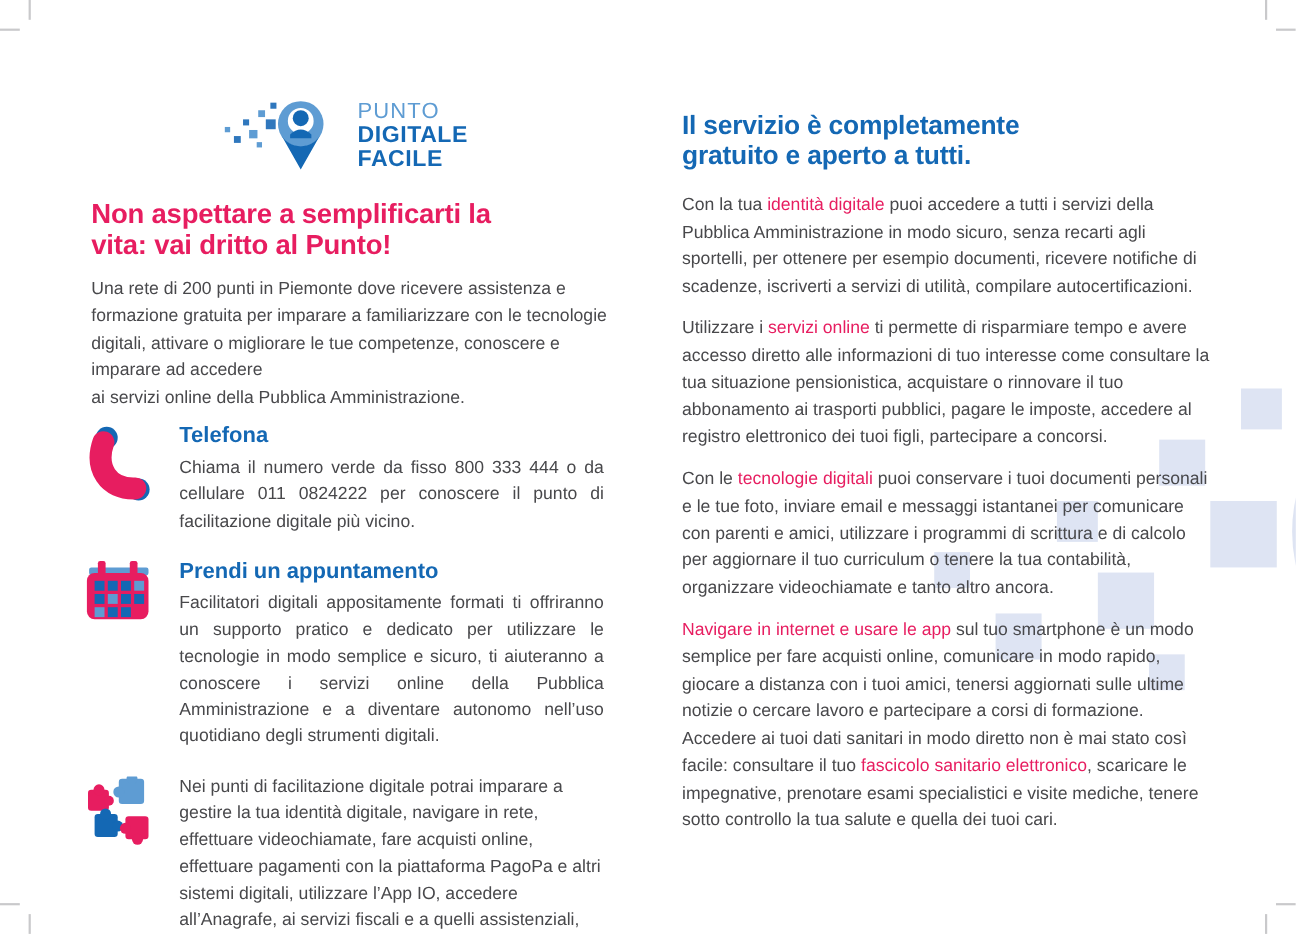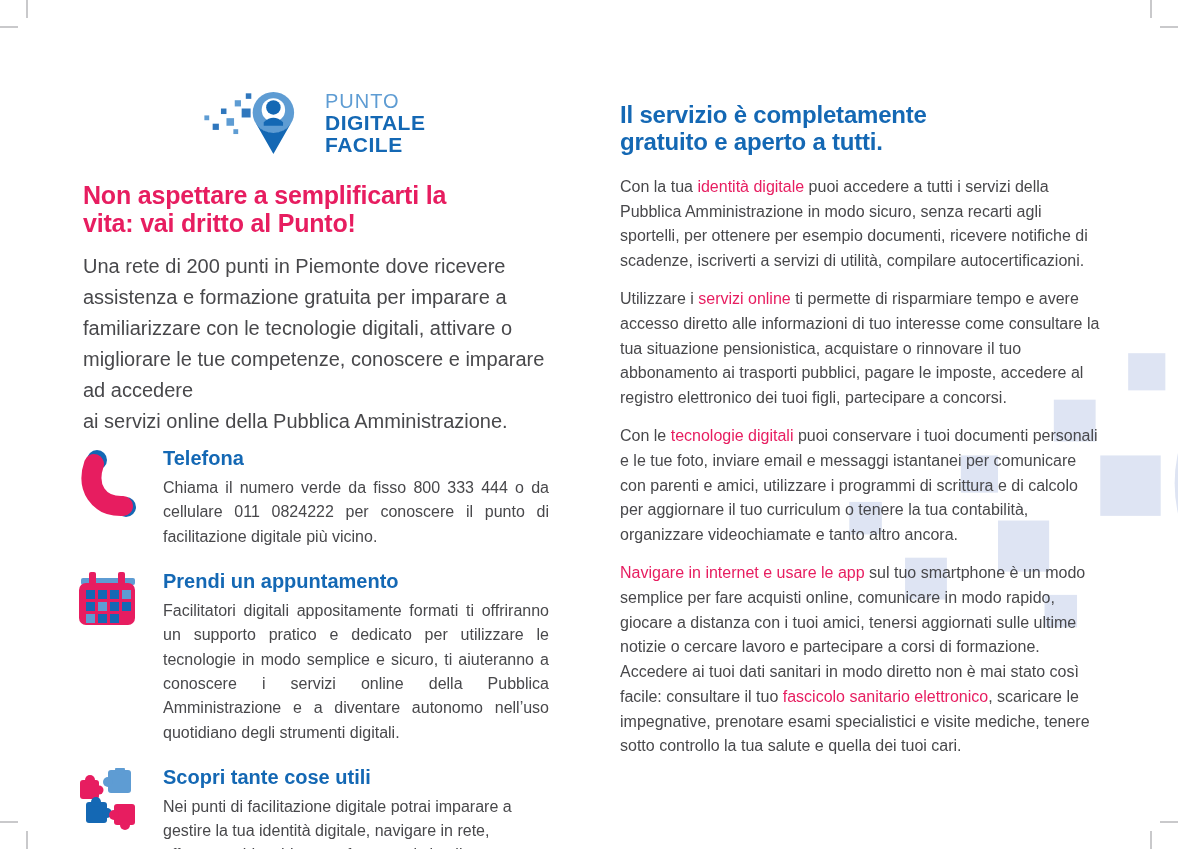--- a/index.html
+++ b/index.html
@@ -26,21 +26,21 @@
   .logo svg{width:98px;height:90px;}
   .logo-text{line-height:22px;}
   .logo-line1{color:#5e9cd3;font-size:20px;font-weight:500;letter-spacing:1px;}
   .logo-line2,.logo-line3{color:#1468b4;font-size:21px;font-weight:bold;letter-spacing:.5px;}
 
   .left-heading{
     color:#e71d60;font-size:25px;font-weight:bold;line-height:1.1;
     white-space:pre-line;margin:0 0 14px 0;letter-spacing:-0.2px;
   }
   .intro{
-    font-size:20px;line-height:1.55;white-space:pre-line;margin:0 0 10px 0;width:472px;
+    font-size:16px;line-height:1.55;white-space:pre-line;margin:0 0 10px 0;width:472px;
   }
   .sections{display:flex;flex-direction:column;gap:21px;}
   .section{display:flex;}
   .icon-box{flex:none;width:85px;margin-left:-5px;padding-top:2px;}
   .section-content{width:386px;}
   .section-title{color:#1468b4;font-size:20px;font-weight:bold;margin:0 0 6px 0;}
   .section-body{font-size:16px;line-height:1.52;margin:0;}
   .just{text-align:justify;}
 
   .right-heading{
@@ -186,21 +186,20 @@
                 <circle cx="29" cy="45" r="5"></circle>
             </g>
             <g fill="#e71d60">
               <rect x="36" y="36" width="21" height="21" rx="3"></rect>
               <circle cx="36" cy="47" r="5"></circle>
                 <circle cx="47" cy="57" r="5"></circle>
             </g>
           </svg>
         </div>
         <div class="section-content">
-          <h2 class="section-title">Scopri tante cose utili</h2>
           <p class="section-body">Nei punti di facilitazione digitale potrai imparare a gestire la tua identità digitale, navigare in rete, effettuare videochiamate, fare acquisti online, effettuare pagamenti con la piattaforma PagoPa e altri sistemi digitali, utilizzare l’App IO, accedere all’Anagrafe, ai servizi fiscali e a quelli assistenziali, richiedere voucher scuola, contributi o bonus e molto altro.</p>
         </div>
       </div>
 
     </div>
   </div>
 
   <div class="col-right">
     <h2 class="right-heading">Il servizio è completamente
 gratuito e aperto a tutti.</h2>

